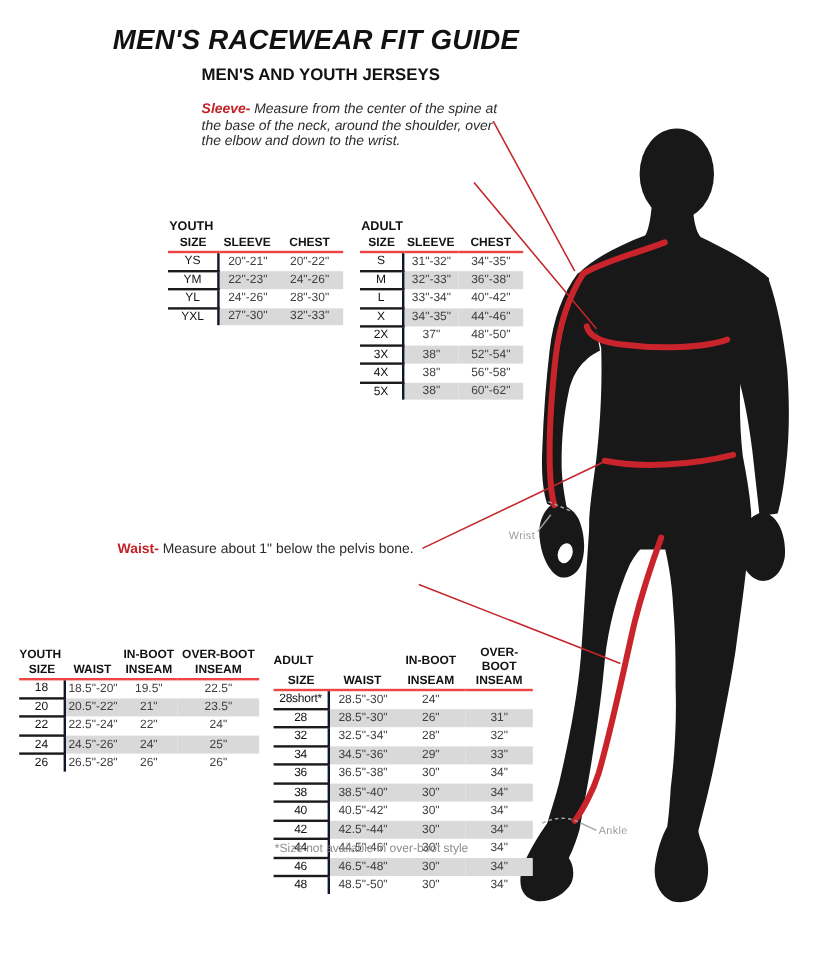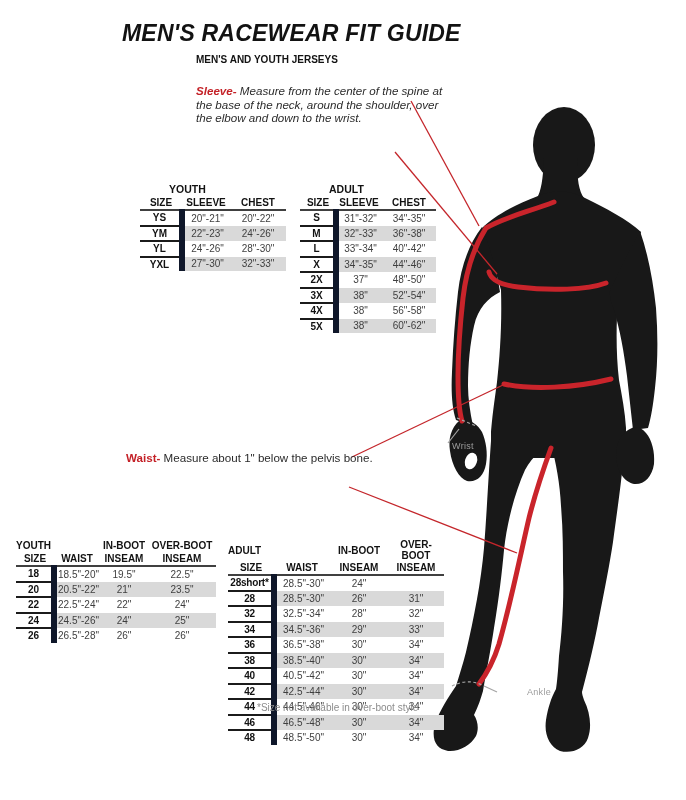--- a/index.html
+++ b/index.html
@@ -1,41 +1,41 @@
 <!DOCTYPE html>
 <html><head>
 <meta charset="utf-8">
 <style>
   html,body{margin:0;padding:0;background:#ffffff;}
   .canvas{position:relative;width:686px;height:800px;background:#ffffff;overflow:hidden;
           font-family:"Liberation Sans",sans-serif;color:#231f20;}
-  .abs{position:absolute;margin-left:28px;}
+  .abs{position:absolute;}
   svg.figure{position:absolute;left:0;top:0;width:686px;height:800px;}
 
   .page-title{left:94px;top:20px;font-size:23px;font-weight:bold;font-style:italic;
               letter-spacing:.2px;color:#121212;white-space:nowrap;}
-  .sec-heading{font-size:10px;font-weight:bold;color:#121212;white-space:nowrap;}
+  .sec-heading{font-size:14px;font-weight:bold;color:#121212;white-space:nowrap;}
   .jerseys-heading{left:168px;top:54px;}
   .pants-heading{left:98px;top:419px;}
 
   .para{font-size:11.6px;line-height:13.5px;width:256px;color:#2b2b2b;}
   .sleeve-para{left:168px;top:84px;font-style:italic;}
   .chest-para{left:168px;top:137px;}
   .pants-para{white-space:nowrap;width:auto;}
   .waist-para{left:98px;top:451px;}
   .inseam-para{left:98px;top:479px;}
   .term{font-weight:bold;color:#c42127;}
 
   .tbl-label{font-size:10.5px;font-weight:bold;color:#121212;}
   table.fit{position:absolute;border-collapse:collapse;table-layout:fixed;
             font-size:10px;color:#3f3f3f;}
   table.fit th{font-weight:bold;color:#121212;padding:0;vertical-align:middle;height:13px;}
   table.fit td{padding:0;text-align:center;vertical-align:middle;height:13.5px;white-space:nowrap;}
-  table.fit thead tr:last-child th{border-bottom:2px solid #404040;}
-  table.fit td.size-cell{font-weight:bold;color:#121212;border-right:6px solid #0f172a;}
+  table.fit thead tr:last-child th{border-bottom:2px solid #ef4444;}
+  table.fit td.size-cell{font-weight:normal;color:#121212;border-right:2px solid #0f172a;}
   table.fit tbody tr:not(:last-child) td.size-cell{border-bottom:2px solid #1b1b1b;}
   table.fit tbody tr:nth-child(even) td:not(.size-cell){background:#d9d9d9;}
 
   .jersey-youth{left:140px;top:196px;width:146px;}
   .jersey-youth col.c0{width:42px}.jersey-youth col.c1{width:48px}.jersey-youth col.c2{width:56px}
   .lbl-jersey-youth{left:141px;top:183px;}
   .jersey-adult{left:300px;top:196px;width:136px;}
   .jersey-adult col.c0{width:36px}.jersey-adult col.c1{width:46px}.jersey-adult col.c2{width:54px}
   .lbl-jersey-adult{left:301px;top:183px;}
 

